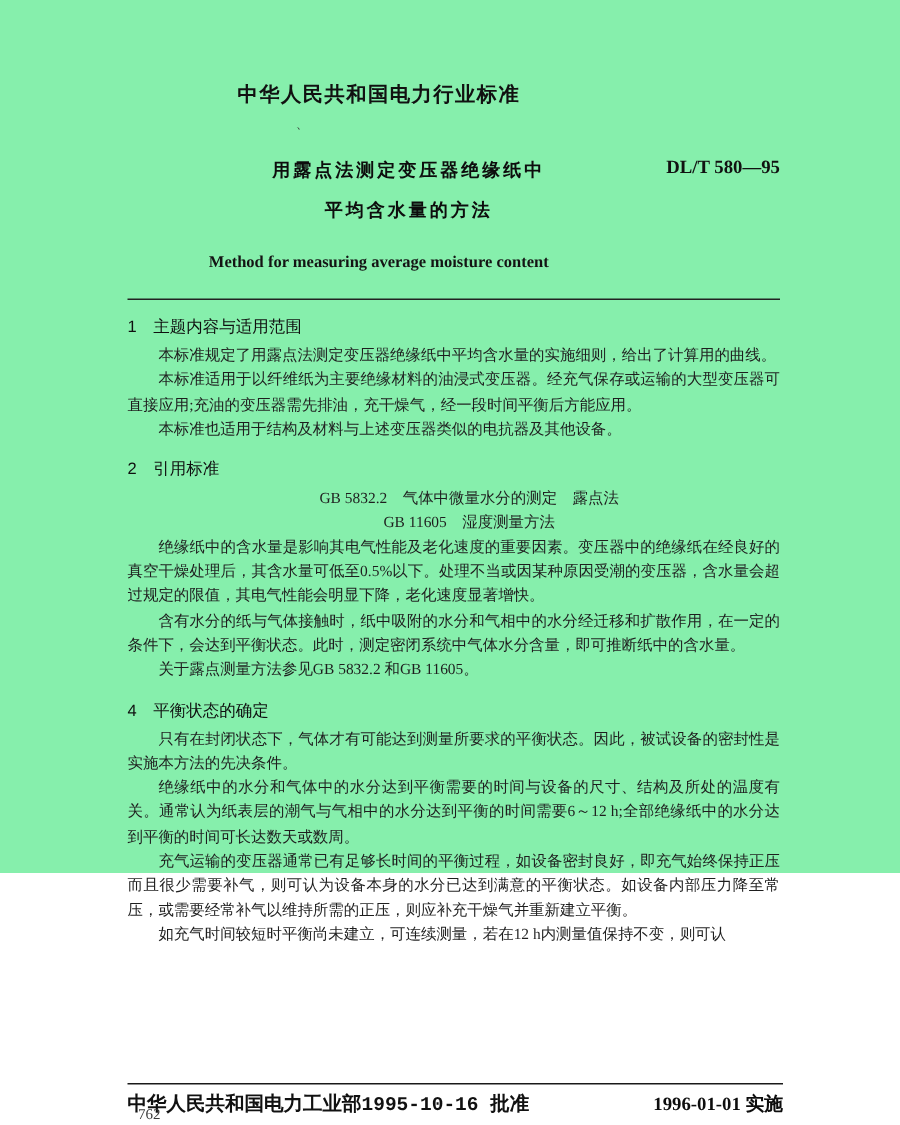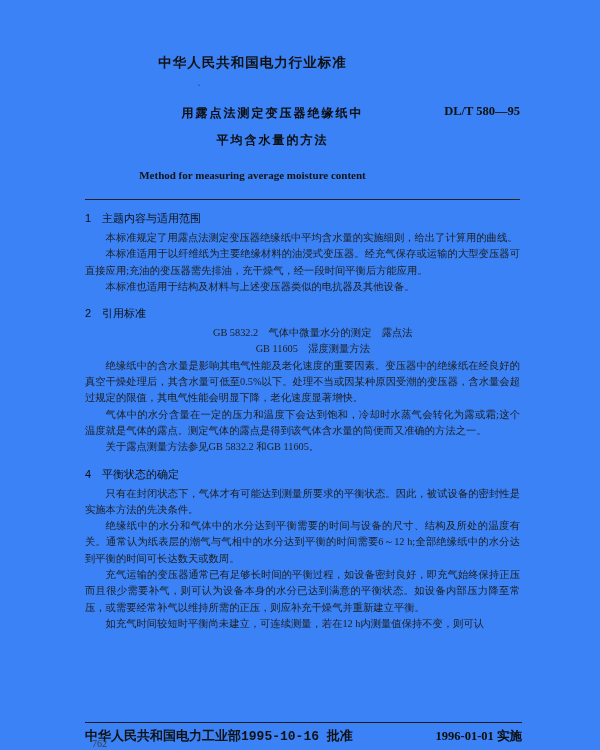--- a/index.html
+++ b/index.html
@@ -6,22 +6,22 @@
     margin: 0;
     padding: 0;
     width: 600px;
     height: 750px;
     overflow: hidden;
     background: #ffffff;
   }
   .page {
     position: relative;
     width: 600px;
-    height: 750px;
-    background: #3b82f6;
+    height: 582px;
+    background: #86efac;
     box-sizing: border-box;
     padding: 54px 80px 0 85px;
     color: #1c1c1c;
     font-family: "Liberation Serif", "DejaVu Serif", serif;
   }
   .doc-header {
     text-align: center;
     margin-right: 100px;
     font-family: "Liberation Sans", "DejaVu Sans", sans-serif;
     font-weight: bold;
@@ -158,21 +158,21 @@
     </div>
 
     <div class="section">
       <div class="sec-heading">2　引用标准</div>
       <p class="para ref">GB 5832.2　气体中微量水分的测定　露点法</p>
       <p class="para ref">GB 11605　湿度测量方法</p>
     </div>
 
     <div class="section">
       <p class="para">绝缘纸中的含水量是影响其电气性能及老化速度的重要因素。变压器中的绝缘纸在经良好的真空干燥处理后，其含水量可低至0.5%以下。处理不当或因某种原因受潮的变压器，含水量会超过规定的限值，其电气性能会明显下降，老化速度显著增快。</p>
-      <p class="para">气体中的水分含量在一定的压力和温度下会达到饱和，冷却时水蒸气会转化为露或霜;这个温度就是气体的露点。测定气体的露点是得到该气体含水量的简便而又准确的方法之一。</p>
+      <p class="para">含有水分的纸与气体接触时，纸中吸附的水分和气相中的水分经迁移和扩散作用，在一定的条件下，会达到平衡状态。此时，测定密闭系统中气体水分含量，即可推断纸中的含水量。</p>
       <p class="para">关于露点测量方法参见GB 5832.2 和GB 11605。</p>
     </div>
 
     <div class="section">
       <div class="sec-heading">4　平衡状态的确定</div>
       <p class="para">只有在封闭状态下，气体才有可能达到测量所要求的平衡状态。因此，被试设备的密封性是实施本方法的先决条件。</p>
       <p class="para">绝缘纸中的水分和气体中的水分达到平衡需要的时间与设备的尺寸、结构及所处的温度有关。通常认为纸表层的潮气与气相中的水分达到平衡的时间需要6～12 h;全部绝缘纸中的水分达到平衡的时间可长达数天或数周。</p>
       <p class="para">充气运输的变压器通常已有足够长时间的平衡过程，如设备密封良好，即充气始终保持正压而且很少需要补气，则可认为设备本身的水分已达到满意的平衡状态。如设备内部压力降至常压，或需要经常补气以维持所需的正压，则应补充干燥气并重新建立平衡。</p>
       <p class="para">如充气时间较短时平衡尚未建立，可连续测量，若在12 h内测量值保持不变，则可认</p>
     </div>

